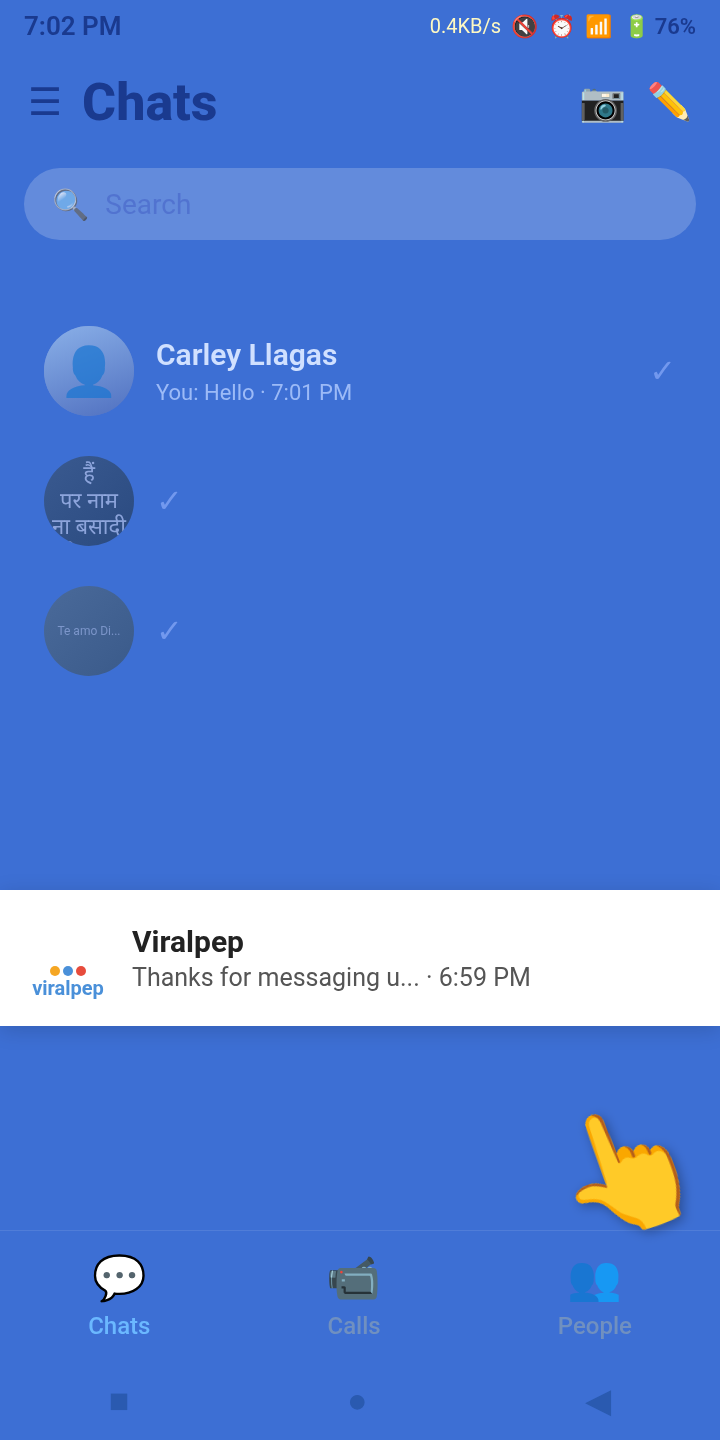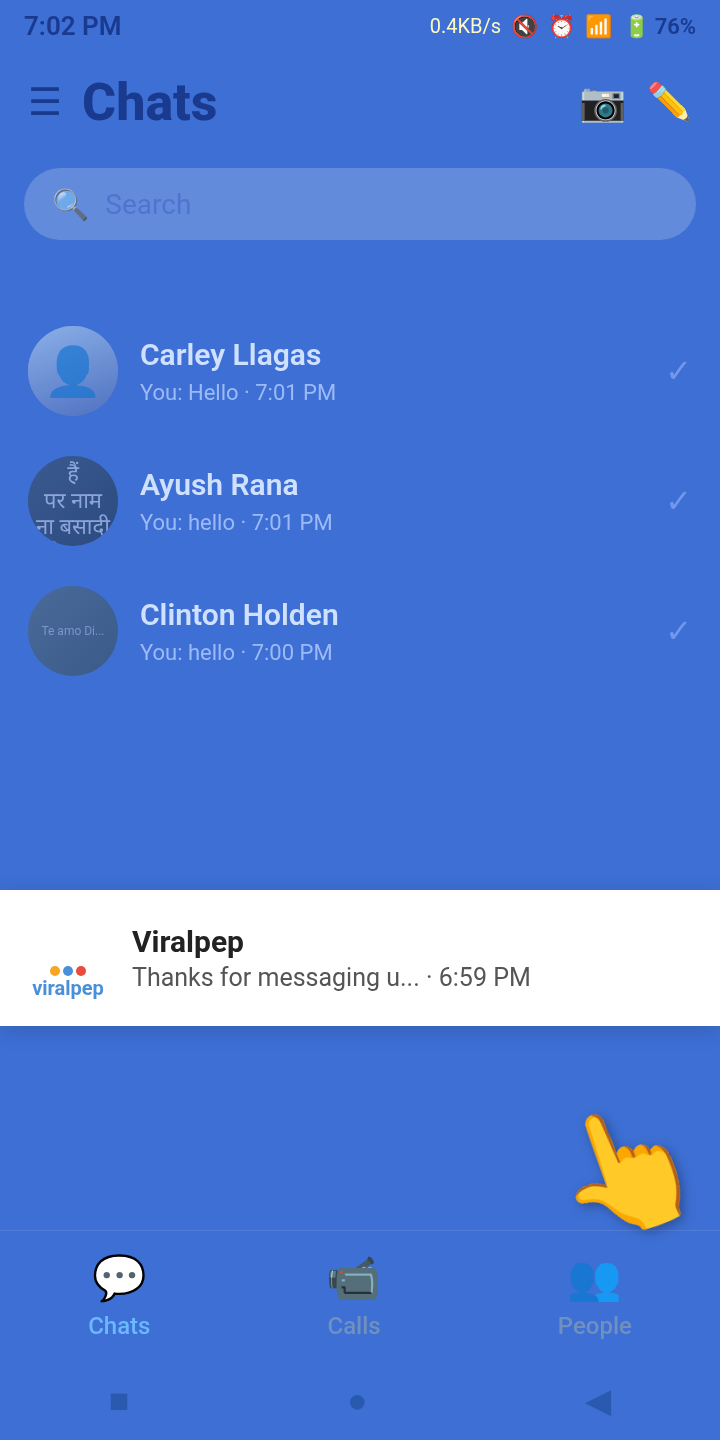--- a/index.html
+++ b/index.html
@@ -83,21 +83,21 @@
       font-size: 30px;
     }
     .search-input-display {
       color: rgba(70, 100, 200, 0.6);
       font-size: 28px;
     }
 
     
     .chat-list {
       width: 100%;
-      padding: 20px 0;
+      padding: 20px 16px;
     }
     .chat-item {
       width: 100%;
       height: 130px;
       display: flex;
       align-items: center;
       padding: 0 28px;
       gap: 22px;
       cursor: pointer;
     }
@@ -325,34 +325,26 @@
       <span class="chat-name">Carley Llagas</span>
       <span class="chat-preview">You: Hello · 7:01 PM</span>
     </div>
     <span class="chat-check">✓</span>
   </div>
 
   <div class="chat-item">
     <div class="avatar avatar-ayush">
       <span style="color:rgba(180,200,255,0.7);font-size:22px;text-align:center;padding:8px;line-height:1.2;">जले भतेरे हैं<br>पर नाम ना बसादी<br>लोगा की</span>
     </div>
-    <div class="chat-info">
-      <span class="chat-name">Ayush Rana</span>
-      <span class="chat-preview">You: hello · 7:01 PM</span>
-    </div>
     <span class="chat-check">✓</span>
   </div>
 
   <div class="chat-item">
     <div class="avatar avatar-clinton">
       <span style="color:rgba(180,200,255,0.5);font-size:12px;text-align:center;">Te amo Di...</span>
-    </div>
-    <div class="chat-info">
-      <span class="chat-name">Clinton Holden</span>
-      <span class="chat-preview">You: hello · 7:00 PM</span>
     </div>
     <span class="chat-check">✓</span>
   </div>
 
 </div>
 
 <div class="notification-card">
   <div class="notification-logo">
     <div class="viralpep-container">
       <div class="viralpep-dots">

